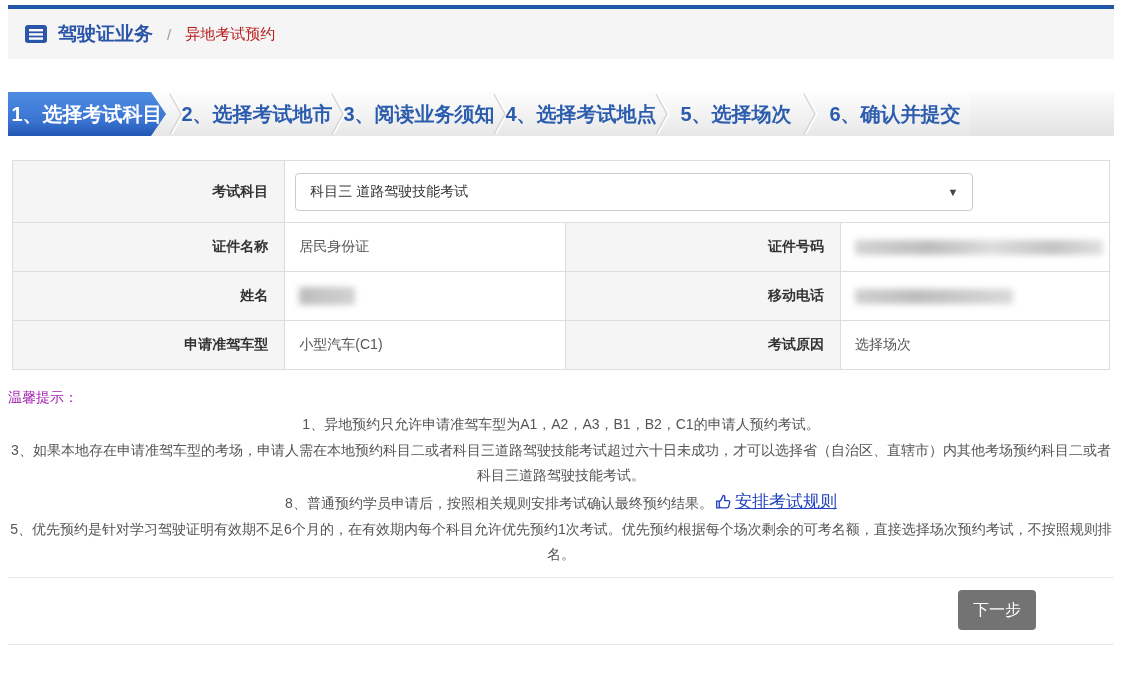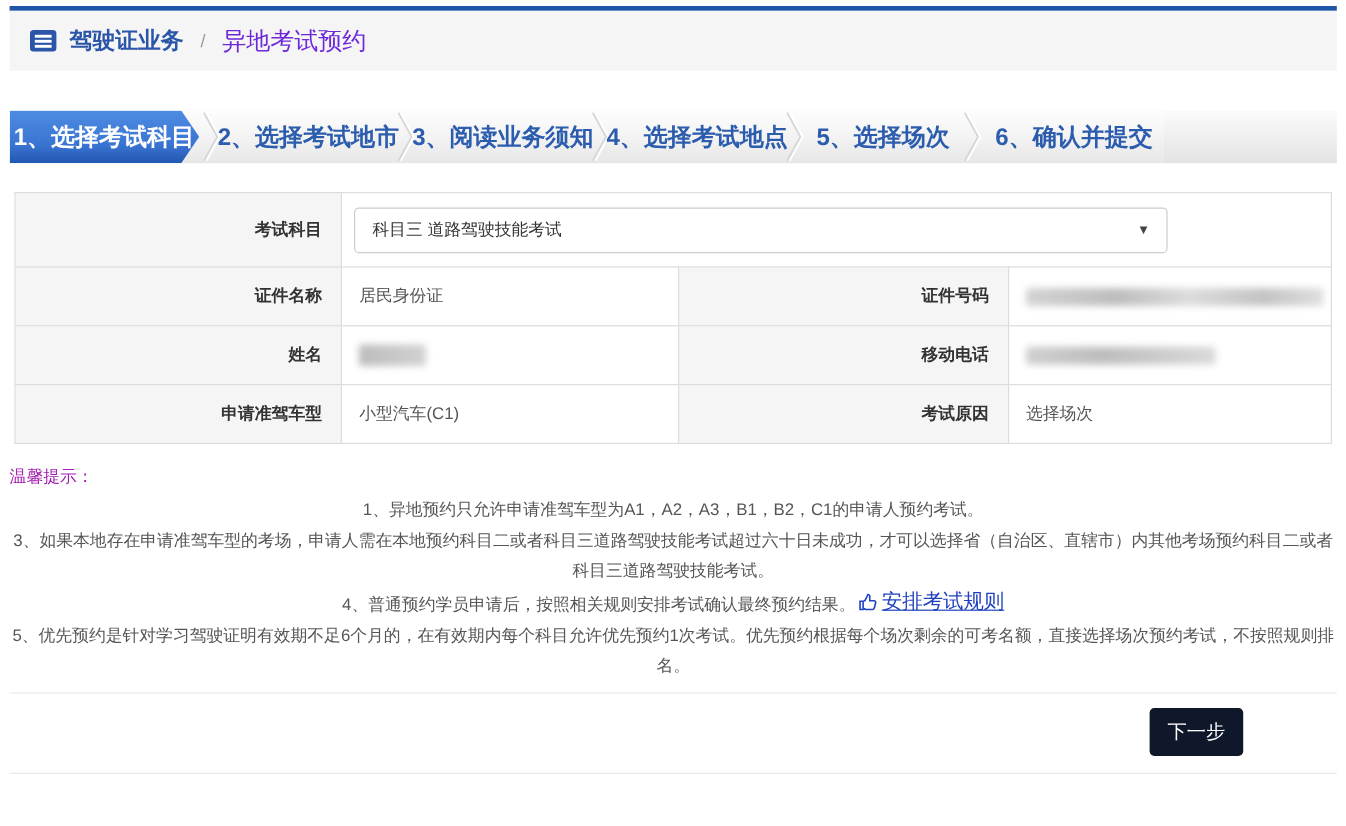--- a/index.html
+++ b/index.html
@@ -13,21 +13,21 @@
 
   
   .topline { margin: 5px 8px 0 8px; height: 4px; background: #2056a8; }
   .header {
     margin: 0 8px; height: 50px; background: #f5f5f5;
     display: flex; align-items: center; padding-left: 16px;
   }
   .crumb-icon { width: 24px; height: 24px; display: flex; align-items: center; }
   .crumb-main { color: #2b55a8; font-size: 19px; font-weight: bold; margin-left: 10px; }
   .crumb-sep { color: #9a9a9a; font-size: 15px; margin: 0 14px; }
-  .crumb-current { color: #6d28d9; font-size: 20px; }
+  .crumb-current { color: #b91c1c; font-size: 15px; }
 
   
   .steps {
     margin: 33px 8px 0 8px; height: 44px;
     display: flex; align-items: stretch;
     background: linear-gradient(180deg, #fdfdfd 0%, #f2f2f2 55%, #e7e7e7 100%);
     overflow: hidden;
   }
   .step {
     display: flex; align-items: center; justify-content: center;
@@ -85,21 +85,21 @@
   }
 
   
   .footer {
     margin: 10px 8px 0 8px;
     border-top: 1px solid #e9e9e9; border-bottom: 1px solid #e9e9e9;
     padding: 12px 78px 14px 0; text-align: right;
   }
   .next-btn {
     width: 78px; height: 40px;
-    background: #0f172a; color: #fff; border: none; border-radius: 4px;
+    background: #737373; color: #fff; border: none; border-radius: 4px;
     font-size: 16px; font-family: inherit; cursor: pointer;
   }
 </style>
 </head>
 <body>
 
 <div>
 
   <div class="topline"></div>
 
@@ -201,21 +201,21 @@
       <td class="val">选择场次</td>
     </tr>
   </tbody>
     </table>
 
   <div class="tips">
     <div class="tips-title">温馨提示：</div>
     <div class="tip-line">1、异地预约只允许申请准驾车型为A1，A2，A3，B1，B2，C1的申请人预约考试。</div>
     <div class="tip-line">3、如果本地存在申请准驾车型的考场，申请人需在本地预约科目二或者科目三道路驾驶技能考试超过六十日未成功，才可以选择省（自治区、直辖市）内其他考场预约科目二或者科目三道路驾驶技能考试。</div>
     <div class="tip-line">
-      <span>4、普通预约学员申请后，按照相关规则安排考试确认最终预约结果。</span><a class="rule-link">
+      <span>8、普通预约学员申请后，按照相关规则安排考试确认最终预约结果。</span><a class="rule-link">
           <svg width="17" height="17" viewBox="0 0 20 20" fill="none" stroke="#2142c0" stroke-width="1.6">
             <path d="M2 9.5h3v8H2z"></path>
             <path d="M5.5 16.5c.7.6 1.5 1 2.5 1h6.1c.9 0 1.7-.6 1.9-1.5l1.3-5c.3-1-.5-2-1.5-2h-4.3V4.6c0-1-.8-1.8-1.8-1.8L7 8.5c-.6.8-1.5 1-1.5 1"></path>
           </svg>
           <span>安排考试规则</span>
         </a>
     </div>
     <div class="tip-line">5、优先预约是针对学习驾驶证明有效期不足6个月的，在有效期内每个科目允许优先预约1次考试。优先预约根据每个场次剩余的可考名额，直接选择场次预约考试，不按照规则排名。</div>
   </div>
 

